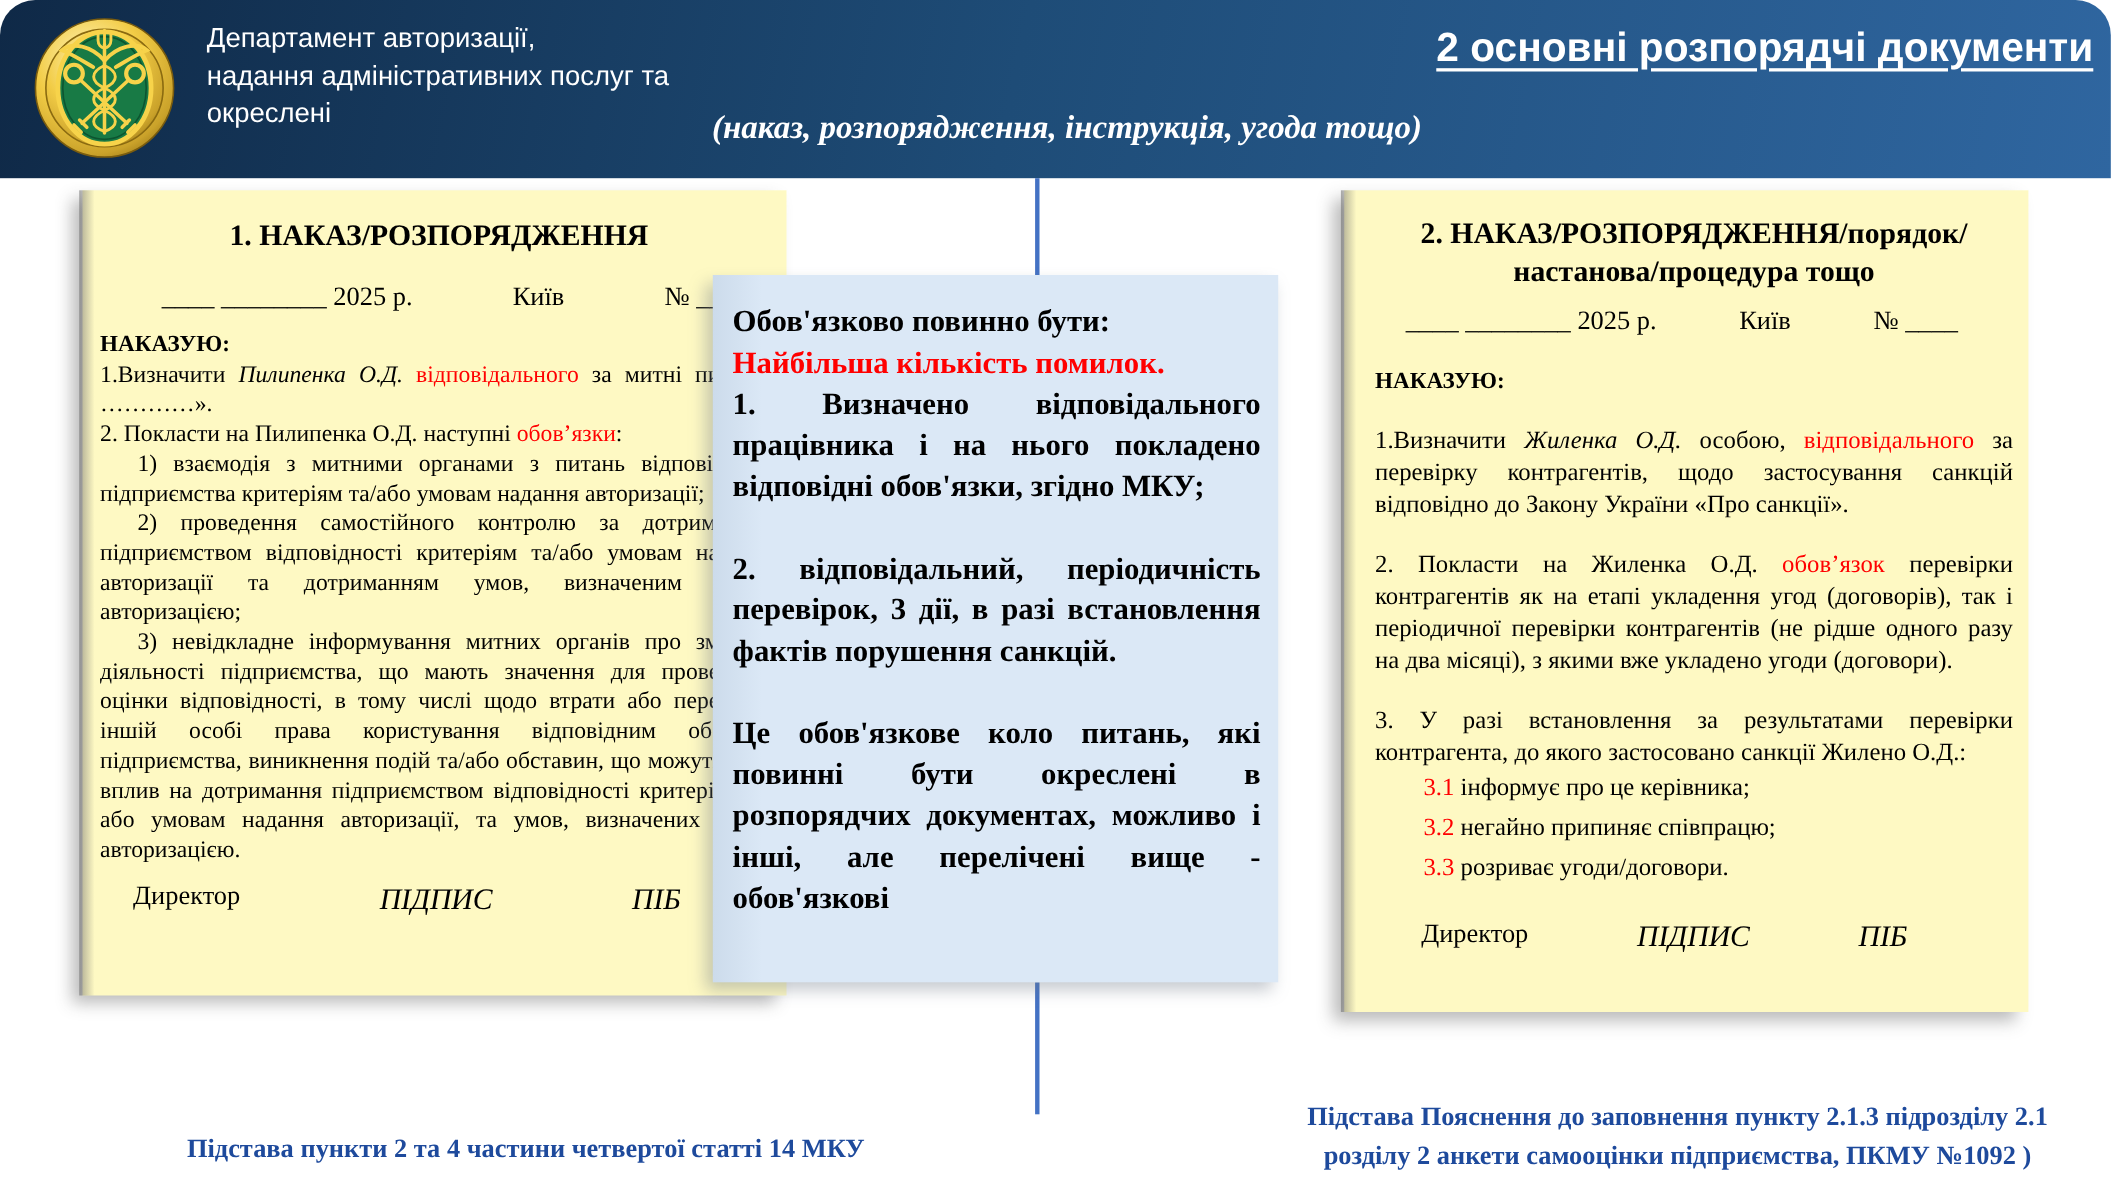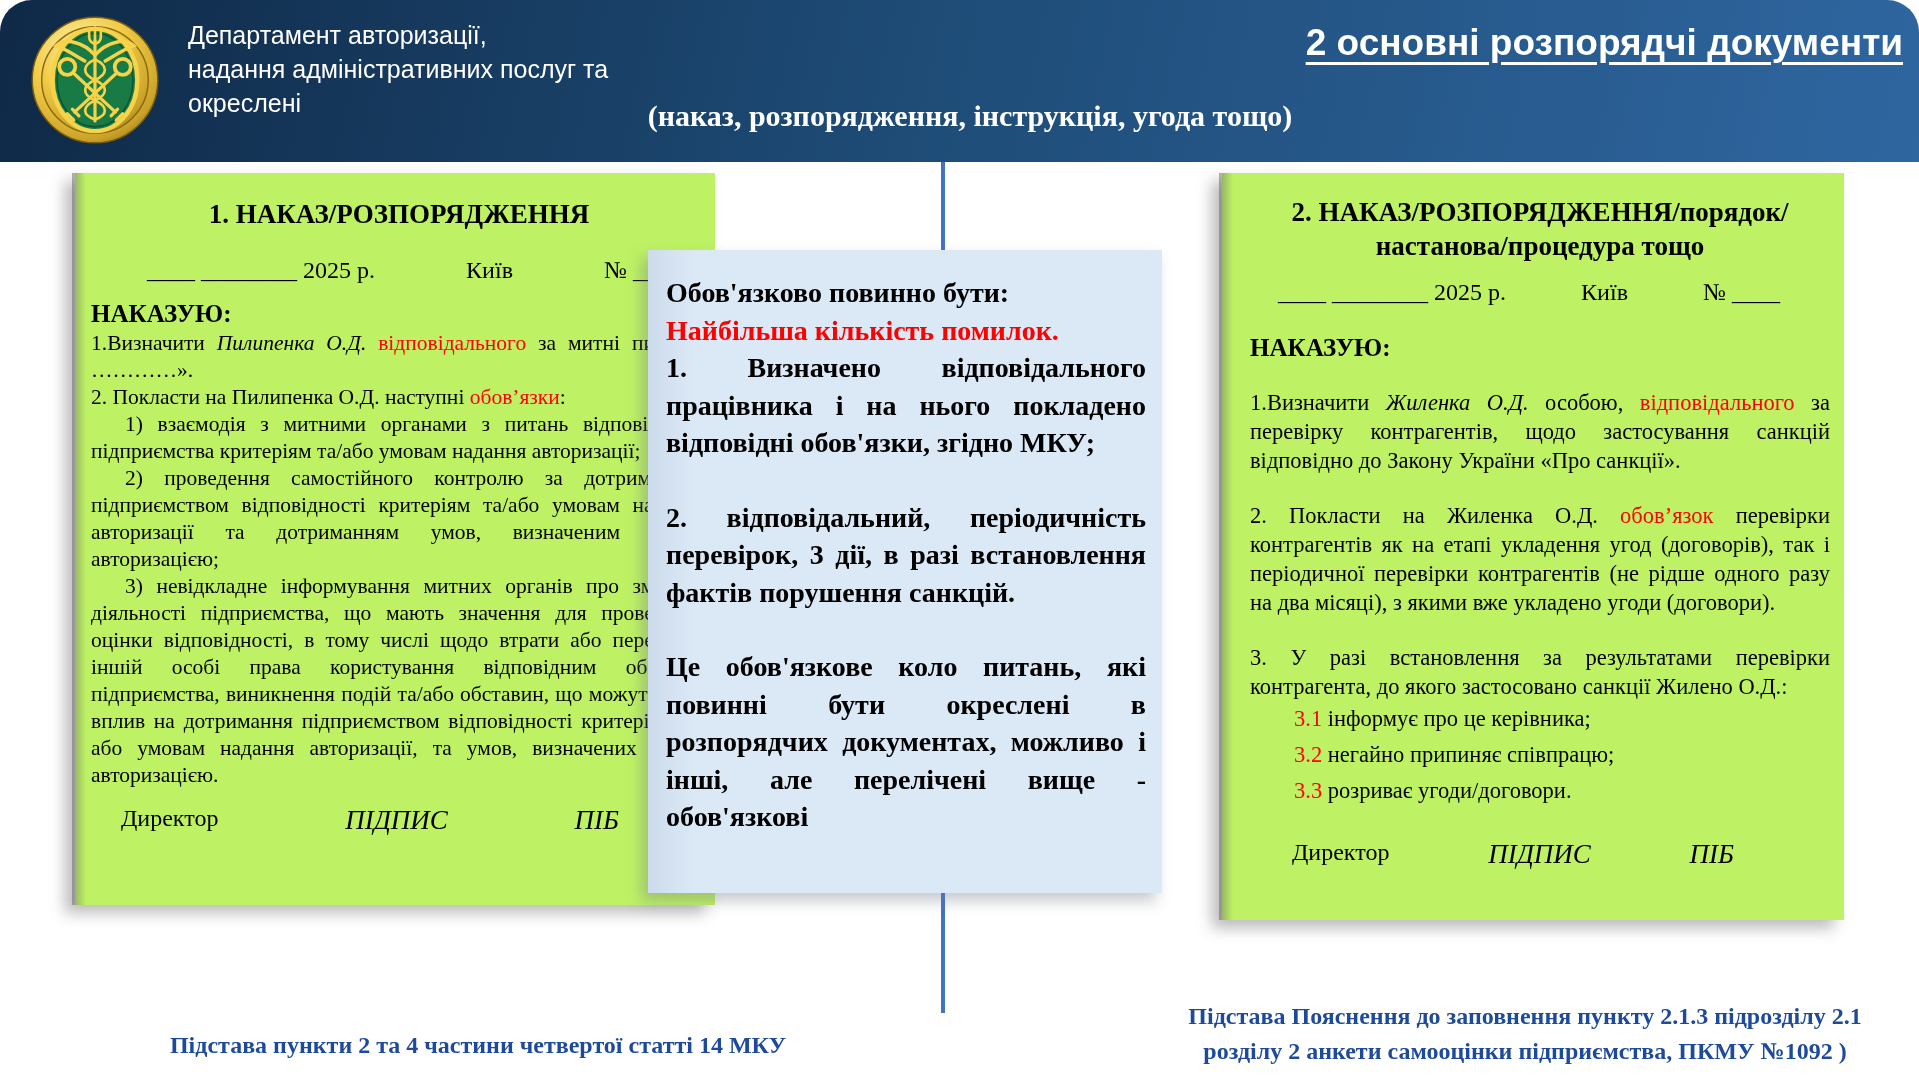--- a/index.html
+++ b/index.html
@@ -9,35 +9,35 @@
   
   .header{position:absolute;left:0;top:0;width:1919px;height:162px;
           background:linear-gradient(102deg,#0f2947 0%,#1e4c77 48%,#2f66a0 100%);}
   .logo{position:absolute;left:22px;top:5px;width:146px;height:150px;}
   .dept{position:absolute;left:188px;top:18px;color:#ffffff;
         font-family:"Liberation Sans",sans-serif;font-size:25px;line-height:34px;font-weight:400;}
   .main-title{position:absolute;right:16px;top:22px;color:#ffffff;
         font-family:"Liberation Sans",sans-serif;font-size:37px;font-weight:700;
         text-decoration:underline;text-decoration-thickness:3px;text-underline-offset:7px;}
   .subtitle{position:absolute;left:555px;top:99px;width:830px;text-align:center;color:#ffffff;
-        font-family:"Liberation Serif",serif;font-size:30px;font-weight:700;}
+        font-family:"Liberation Serif",serif;font-size:30px;font-weight:700;font-style:italic;}
 
   
-  .page{position:absolute;background:#bef264;box-sizing:border-box;
+  .page{position:absolute;background:#fef9c3;box-sizing:border-box;
         box-shadow:-10px 8px 14px rgba(60,60,60,.35);}
   .page::before{content:"";position:absolute;left:-3px;top:0;bottom:0;width:14px;
         background:linear-gradient(to right,rgba(105,105,105,.55),rgba(105,105,105,0));}
   .page1{left:75px;top:173px;width:640px;height:732px;padding:24px 8px 0 16px;}
   .page2{left:1222px;top:173px;width:622px;height:747px;padding:22px 14px 0 28px;}
 
   .doc-title{text-align:center;font-weight:700;font-size:27px;line-height:34px;}
   .date-row{display:flex;justify-content:space-between;font-size:24px;margin-top:26px;
             padding:0 26px 0 56px;}
   .page2 .date-row{margin-top:16px;padding:0 50px 0 28px;}
-  .order{font-weight:700;font-size:25px;margin-top:16px;}
+  .order{font-weight:700;font-size:21px;margin-top:16px;}
   .page2 .order{margin-top:28px;}
 
   .docbody{margin-top:2px;}
   .body1{font-size:21.5px;line-height:27px;}
   .body2{font-size:22.5px;line-height:29px;margin-top:26px;}
   .para{text-align:justify;}
   .para .red{color:#ff0000;}
   .para .it{font-style:italic;}
   .body1 .sub{text-indent:34px;}
   .body2 .sub2{margin-left:44px;text-align:left;line-height:36px;}

